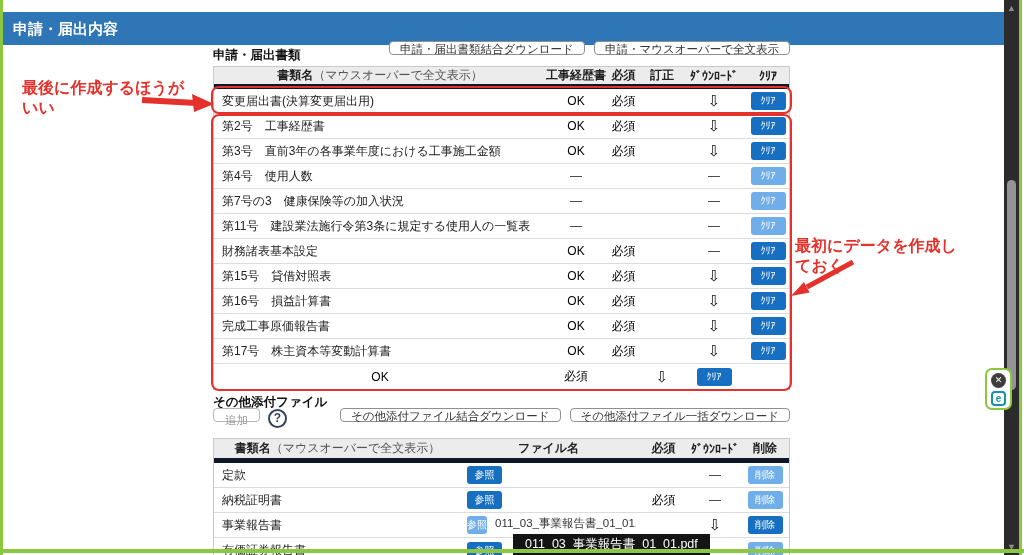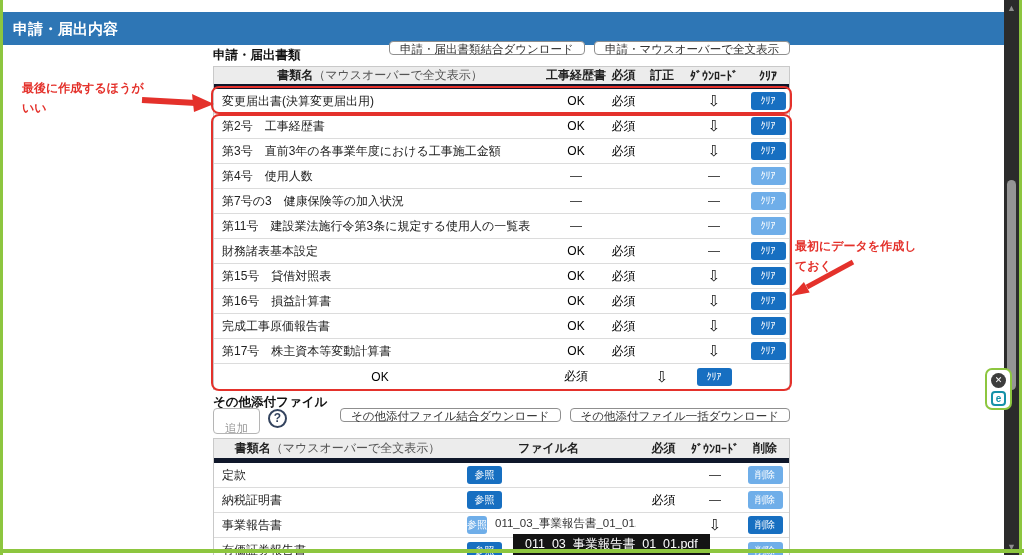--- a/index.html
+++ b/index.html
@@ -30,21 +30,21 @@
   .w-close { width:15px; height:15px; border-radius:50%; background:#3d3d3d; color:#fff; font-size:9px;
              line-height:15px; text-align:center; font-weight:bold; }
   .w-logo  { width:15px; height:15px; border:2px solid #1591a8; border-radius:4px; color:#1591a8;
              font-size:10px; font-weight:bold; line-height:11px; text-align:center; }
 
   
   .sec-title { position:absolute; left:213px; font-size:12.5px; font-weight:bold; color:#111; }
   .btnrow { position:absolute; left:213px; width:577px; display:flex; justify-content:flex-end; gap:9px; }
   .obtn { height:14px; background:#fff; border:1px solid #8f8f8f; border-radius:4px; color:#333;
           font-size:11.5px; padding:0 10px; font-family:inherit; }
-  .obtn.add { color:#9a9a9a; border-color:#b5b5b5; padding:12px 11px; }
+  .obtn.add { color:#9a9a9a; border-color:#b5b5b5; padding:4px 11px; }
   .help { width:19px; height:19px; border:2px solid #33435e; border-radius:50%; color:#33435e;
           font-size:12px; font-weight:bold; text-align:center; line-height:15px; margin-top:1px; }
 
   
   .tbl { position:absolute; left:213px; width:577px; border:1px solid #c9c9c9; background:#fff; font-size:12px; }
   .tr, .thr { display:grid; align-items:center; }
   .main .tr, .main .thr { grid-template-columns:332px 60px 35px 42px 62px 46px; }
   .att  .tr, .att  .thr { grid-template-columns:247px 175px 55px 48px 52px; }
   .thr { background:#ececec; border-bottom:5px solid #0f172a; font-weight:bold; color:#222; }
   .main .thr { height:22px; } .att .thr { height:24px; }
@@ -58,21 +58,21 @@
   .dash { color:#333; }
   .dl-ico { font-size:15px; color:#111; line-height:1; }
   .bbtn { width:35px; height:18px; border:none; border-radius:3px; color:#fff; font-size:10px;
           font-family:inherit; line-height:18px; text-align:center; padding:0; }
   .bbtn.dark { background:#176fc1; } .bbtn.light { background:#6faee9; }
   .filecell { display:flex; gap:8px; padding-left:6px; }
   .fname { font-size:11.5px; color:#333; }
 
   
   .red-box { position:absolute; border:2px solid #e4312b; border-radius:8px; z-index:20; pointer-events:none; }
-  .ann { position:absolute; color:#e4312b; font-size:12px; font-weight:bold; line-height:20px; z-index:21; pointer-events:none; }
+  .ann { position:absolute; color:#e4312b; font-size:16px; font-weight:bold; line-height:20px; z-index:21; pointer-events:none; }
   .ann-arrow { position:absolute; z-index:21; pointer-events:none; }
 
   
   .tooltip { position:absolute; left:513px; top:534px; height:21px; background:#141414; color:#fff;
              font-size:12.5px; line-height:21px; padding:0 12px; z-index:30; white-space:nowrap; }
 </style>
 </head>
 <body>
 
 <div class="page">

